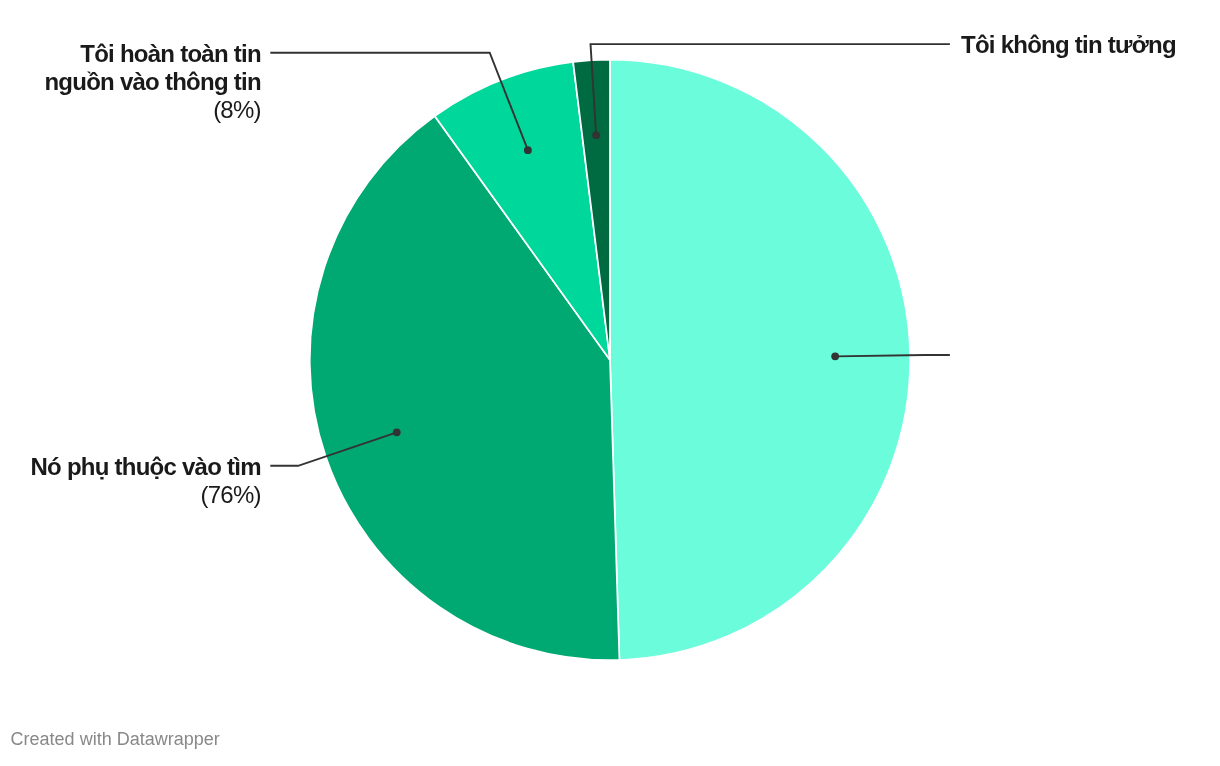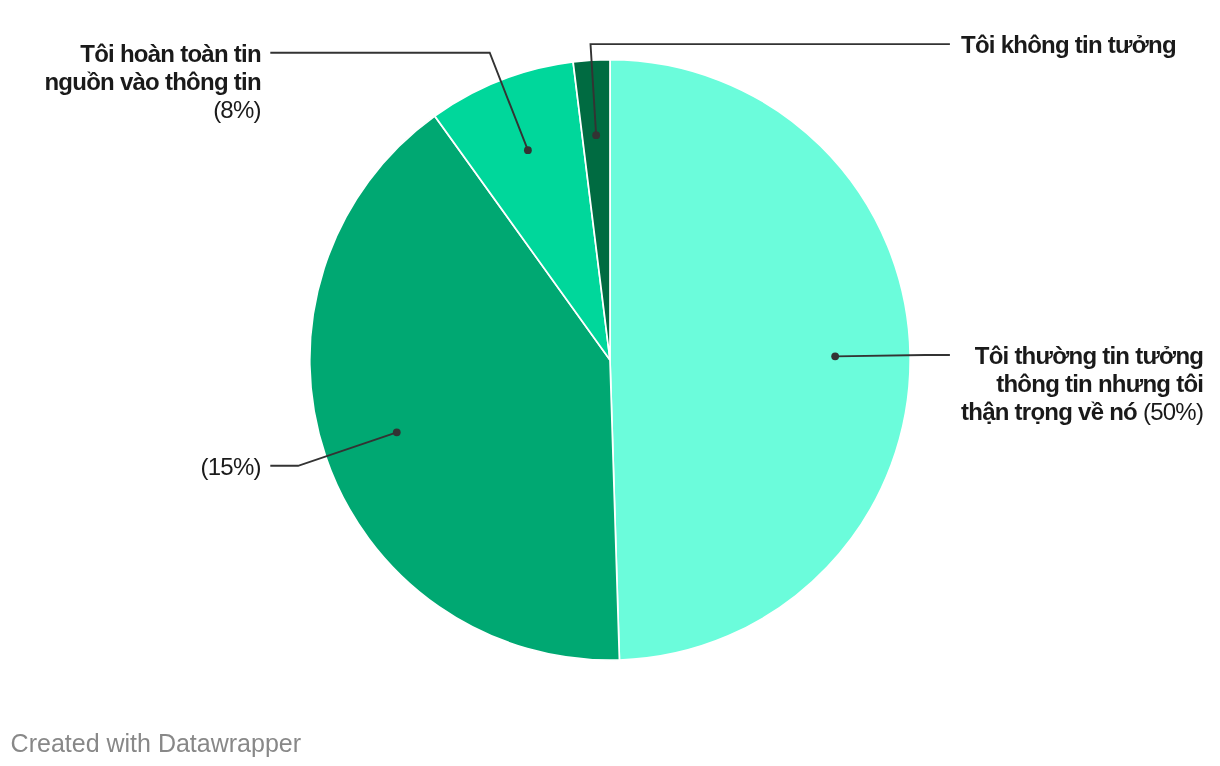--- a/index.html
+++ b/index.html
@@ -6,22 +6,22 @@
   html,body{margin:0;padding:0;}
   body{width:1220px;height:766px;background:#ffffff;overflow:hidden;
        font-family:"Liberation Sans",sans-serif;
        -webkit-font-smoothing:antialiased;}
   #stage{position:relative;width:1172px;height:766px;background:#ffffff;}
   #pie-svg{position:absolute;left:0;top:0;}
   .lbl{position:absolute;font-size:24px;line-height:28px;letter-spacing:-0.75px;
        font-weight:700;color:#1a1a1a;white-space:pre;}
   .lbl .pct{font-weight:400;}
   .lbl.anchor-right{text-align:right;}
-  .lbl.anchor-left{text-align:right;}
-  #footer{position:absolute;font-size:25px;color:#888888;
+  .lbl.anchor-left{text-align:left;}
+  #footer{position:absolute;font-size:18px;color:#888888;
           letter-spacing:0px;font-weight:400;white-space:pre;}
 </style>
 </head>
 <body>
 
 <div id="stage">
 
   <svg id="pie-svg" width="1220" height="766">
     <g id="slices-group">
         <path d="M 610 359.9 L 610.00 59.65 A 300.25 300.25 0 0 1 619.43 660.00 Z" fill="#6bfcdb" stroke="#ffffff" stroke-width="1.7"></path>
@@ -35,19 +35,18 @@
         <path d="M 396.77 432.30 L 298.12 465.80 L 270.3 465.8" fill="none" stroke="#333333" stroke-width="1.9"></path>
         <circle cx="396.77" cy="432.30" r="3.9" fill="#333333"></circle>
         <path d="M 527.89 150.22 L 489.72 52.74 L 270.3 52.74" fill="none" stroke="#333333" stroke-width="1.9"></path>
         <circle cx="527.89" cy="150.22" r="3.9" fill="#333333"></circle>
         <path d="M 596.13 135.14 L 590.52 44.10 L 949.9 44.1" fill="none" stroke="#333333" stroke-width="1.9"></path>
         <circle cx="596.13" cy="135.14" r="3.9" fill="#333333"></circle>
       </g>
   </svg>
 
   <div class="lbl anchor-right" id="lbl-2" style="top: 39.59px; left: 0px; width: 260.8px;"><div class="line"><span>Tôi hoàn toàn tin</span></div><div class="line"><span>nguồn vào thông tin</span></div><div class="line"><span class="pct">(8%)</span></div></div>
-  <div class="lbl anchor-right" id="lbl-1" style="top: 452.65px; left: 0px; width: 260.8px;"><div class="line"><span class="pct">(15%)</span></div></div>
+  <div class="lbl anchor-right" id="lbl-1" style="top: 452.65px; left: 0px; width: 260.8px;"><div class="line"><span>Nó phụ thuộc vào tìm</span></div><div class="line"><span class="pct">(76%)</span></div></div>
   <div class="lbl anchor-left" id="lbl-3" style="top: 30.95px; left: 961px;"><div class="line"><span>Tôi không tin tưởng</span></div></div>
-  <div class="lbl anchor-left" id="lbl-0" style="top: 341.8px; left: 961px;"><div class="line"><span>Tôi thường tin tưởng</span></div><div class="line"><span>thông tin nhưng tôi</span></div><div class="line"><span>thận trọng về nó</span> <span class="pct">(50%)</span></div></div>
 
   <div id="footer" style="left: 10.6px; top: 728.9px;">Created with Datawrapper</div>
 
 </div>
 
 </body></html>

